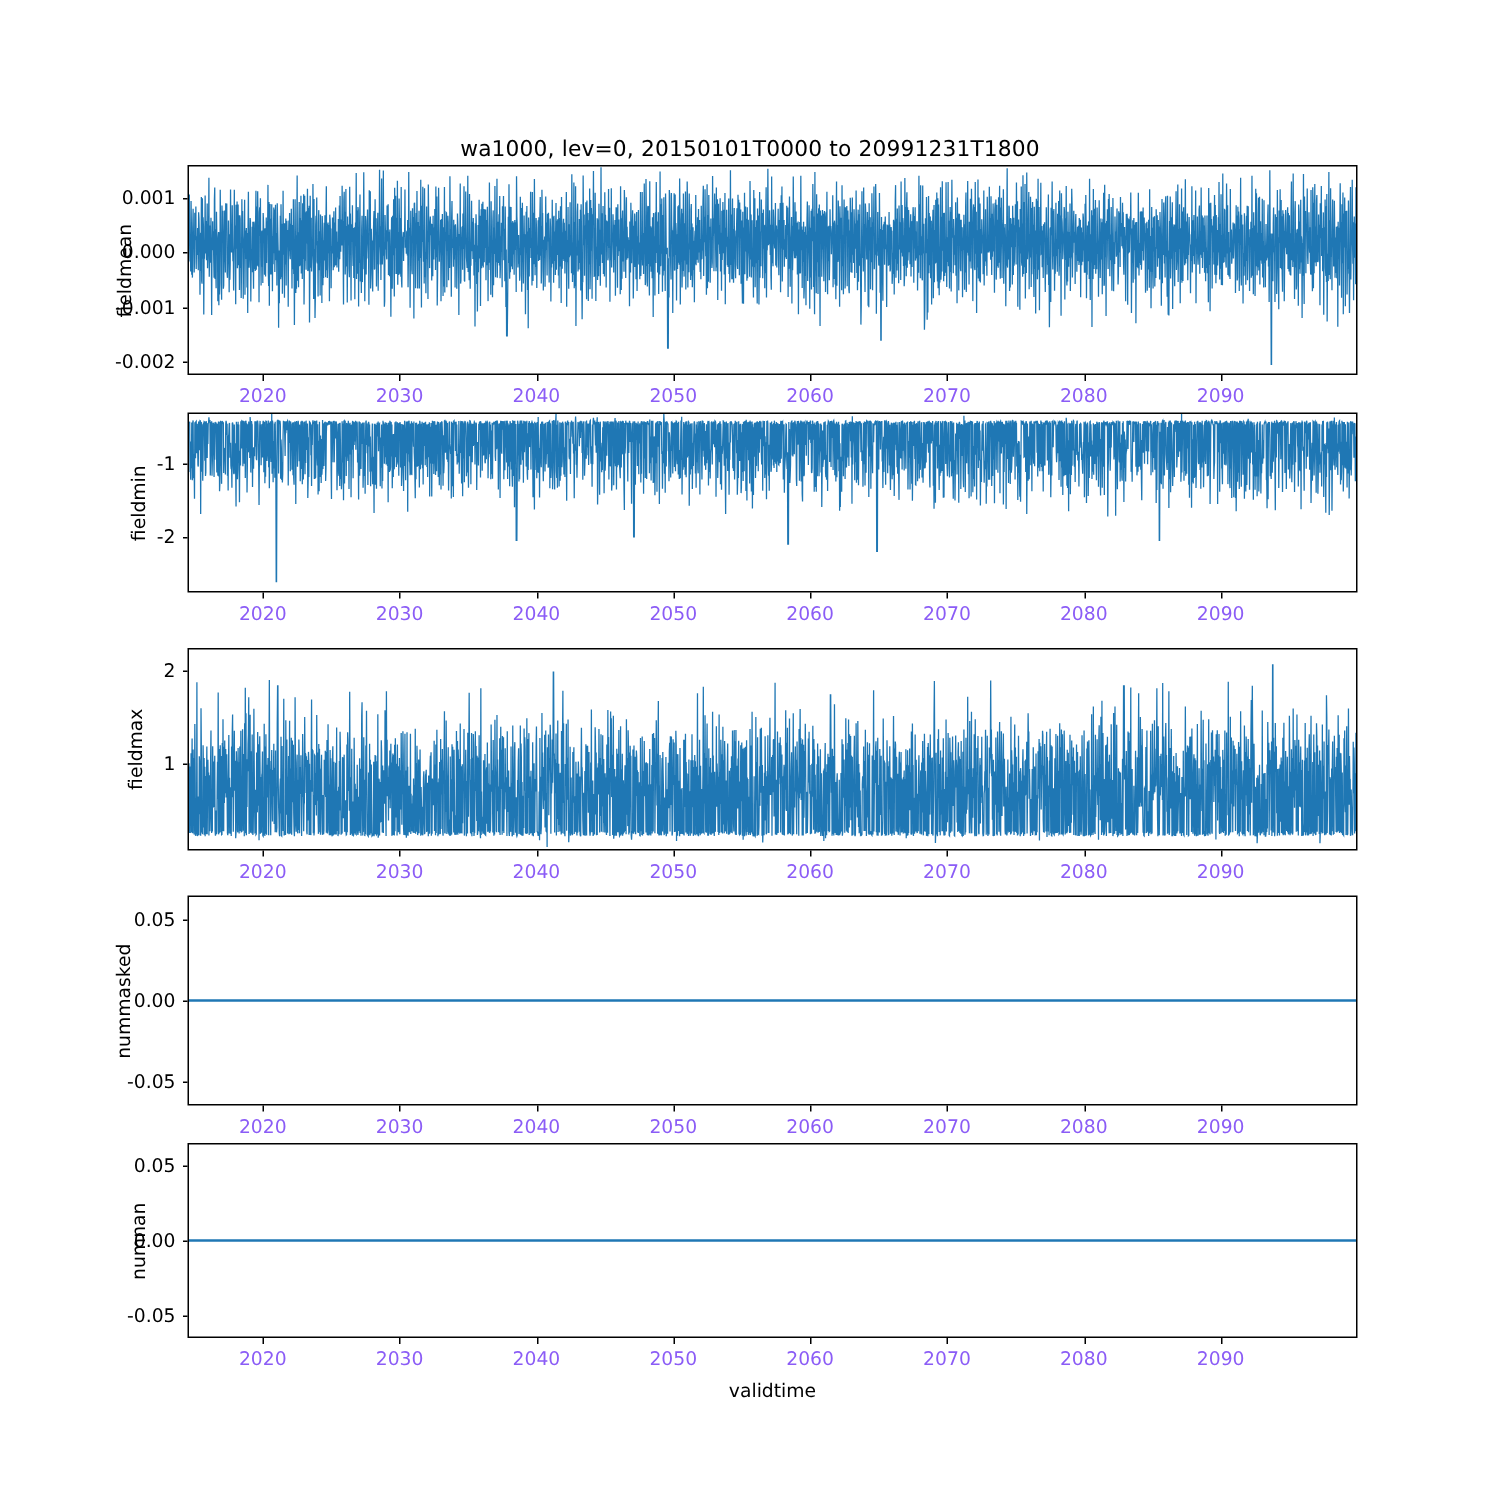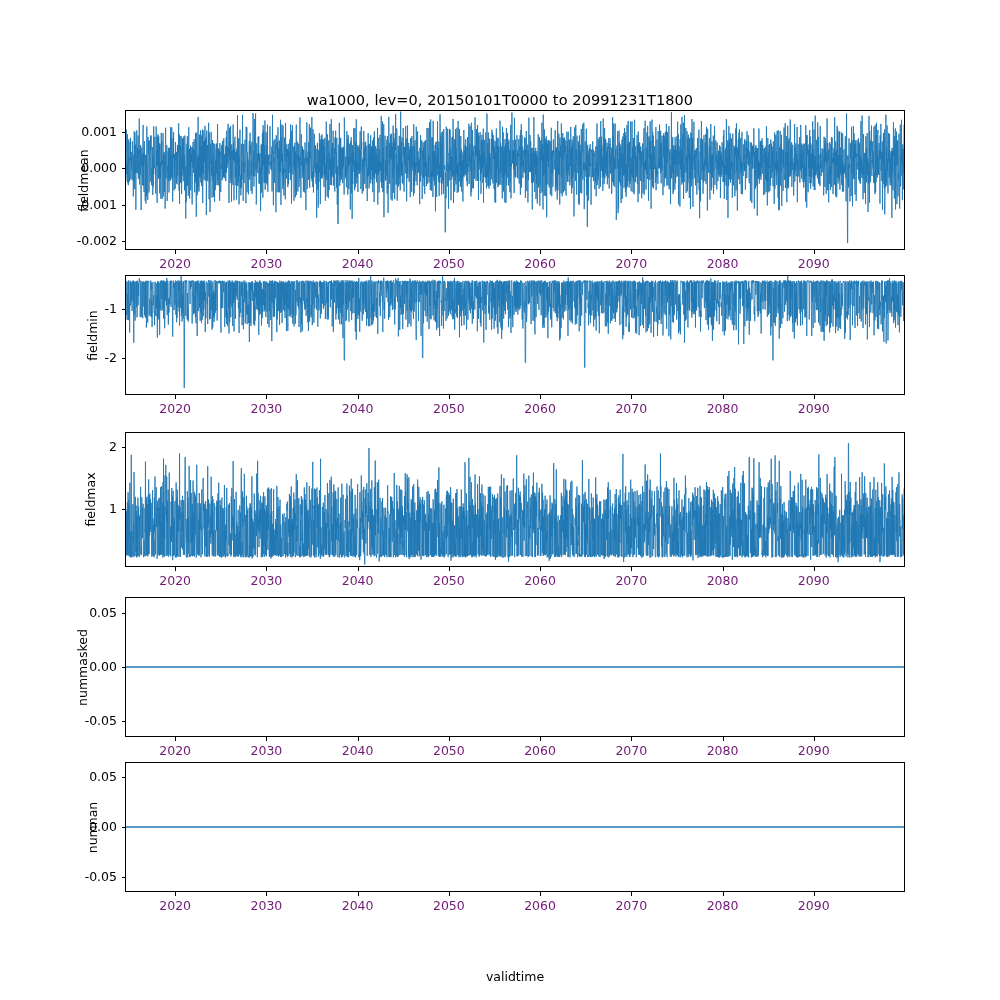--- a/index.html
+++ b/index.html
@@ -65,21 +65,21 @@
     position: absolute;
     font-size: 12.5px;
     text-align: right;
     color: #000000;
     white-space: nowrap;
   }
   .xtick {
     position: absolute;
     font-size: 12.5px;
     text-align: center;
-    color: #701a75;
+    color: #8b5cf6;
     width: 60px;
   }
   .tickmark {
     position: absolute;
     background: #000000;
   }
 </style>
 </head>
 <body>
 
@@ -115,21 +115,21 @@
   </div>
   <div class="ylabel" style="left:-8px; top:660px; width:180px;">nummasked</div>
 
   <div class="panel" id="panel4" style="left:125px; top:762px; width:780px; height:130px;">
     <svg class="plotsvg" id="svg4" viewBox="0 0 780 130" preserveAspectRatio="none">
         <path d="M 0.00 65.00 L 780.00 65.00" fill="none" stroke="#1f77b4" stroke-width="1.6" vector-effect="non-scaling-stroke"></path>
       </svg>
   </div>
   <div class="ylabel" style="left:2px; top:820px; width:180px;">numnan</div>
 
-  <div class="xlabel" style="left:415px; top:969px;">validtime</div>
+  <div class="xlabel" style="left:415px; top:919px;">validtime</div>
 
   <div id="ticklayer">
       <div class="tickmark" style="left: 175.175px; top: 250px; width: 1px; height: 3.5px;"></div>
       <div class="xtick" style="left: 145.175px; top: 256px;">2020</div>
       <div class="tickmark" style="left: 266.404px; top: 250px; width: 1px; height: 3.5px;"></div>
       <div class="xtick" style="left: 236.404px; top: 256px;">2030</div>
       <div class="tickmark" style="left: 357.632px; top: 250px; width: 1px; height: 3.5px;"></div>
       <div class="xtick" style="left: 327.632px; top: 256px;">2040</div>
       <div class="tickmark" style="left: 448.86px; top: 250px; width: 1px; height: 3.5px;"></div>
       <div class="xtick" style="left: 418.86px; top: 256px;">2050</div>

